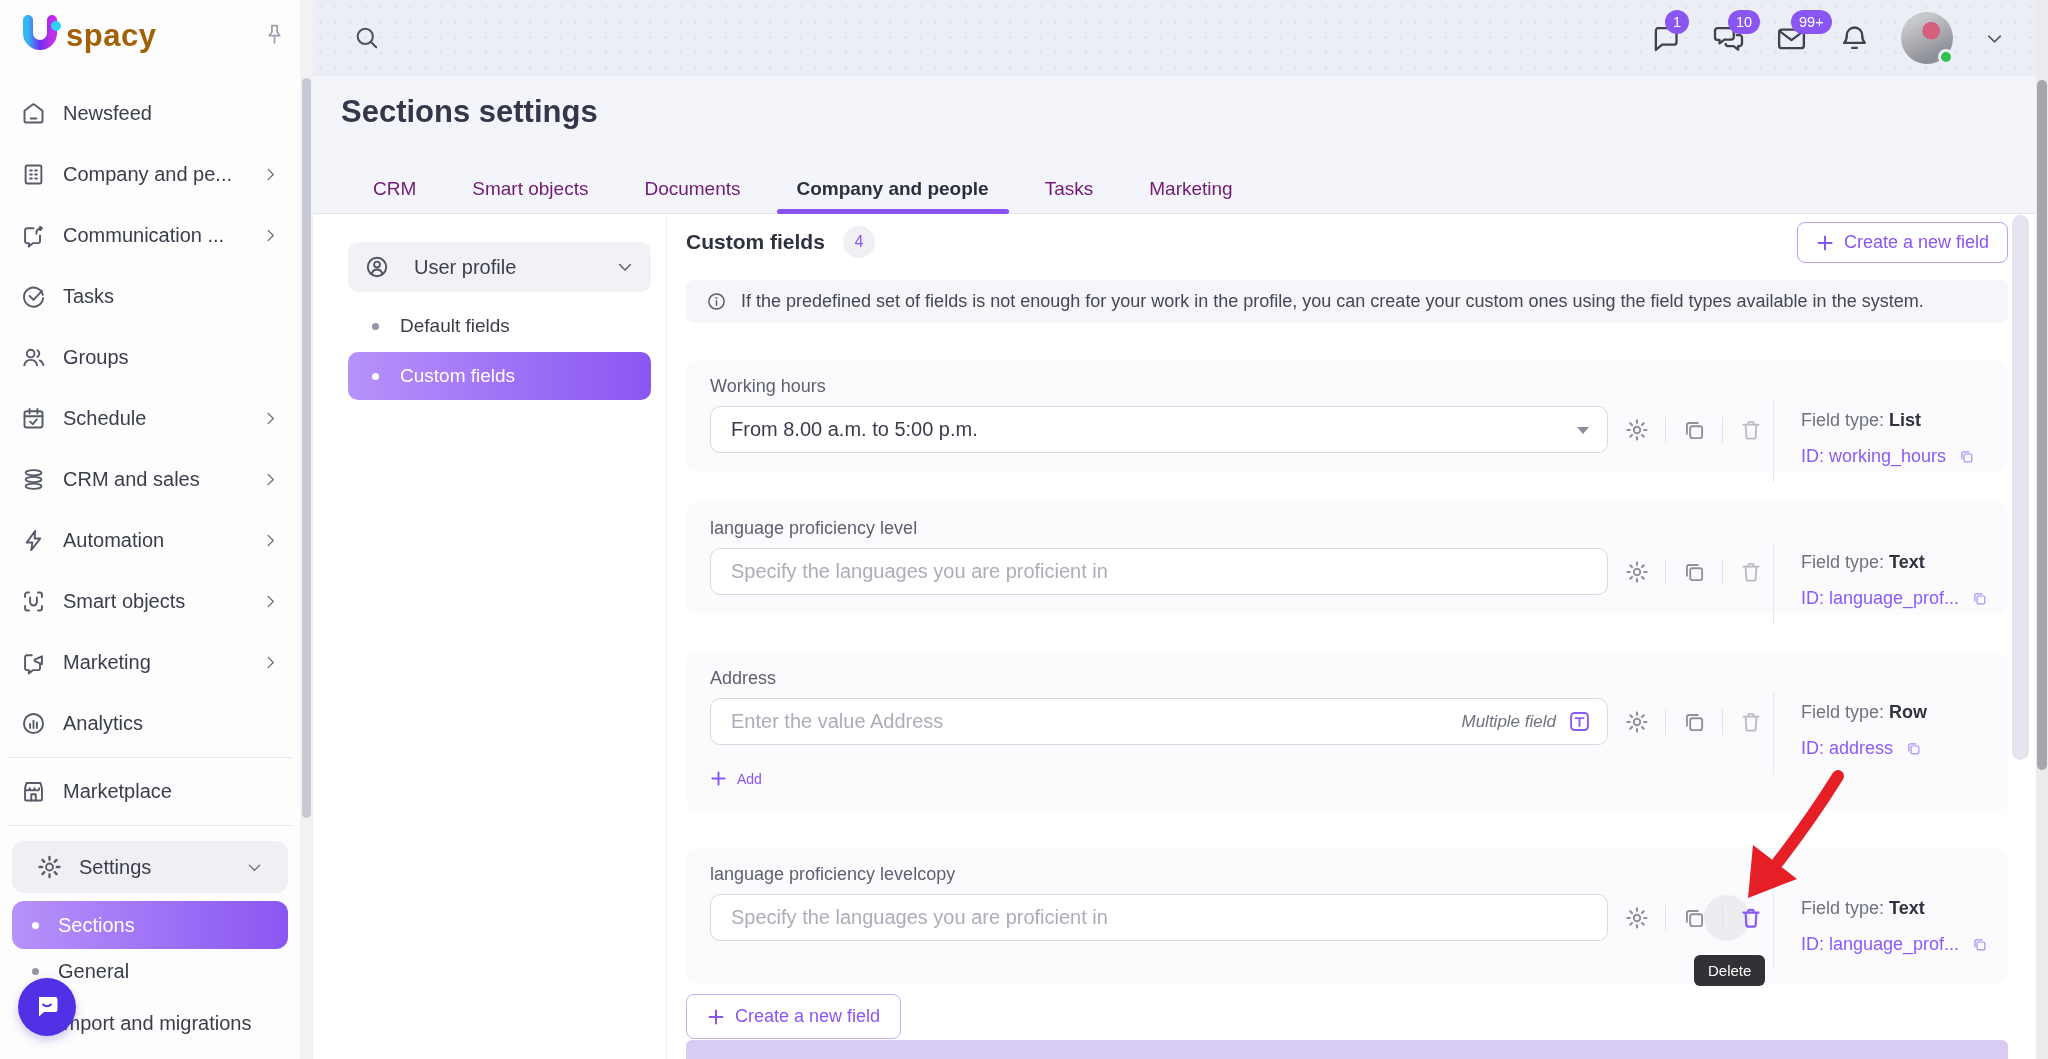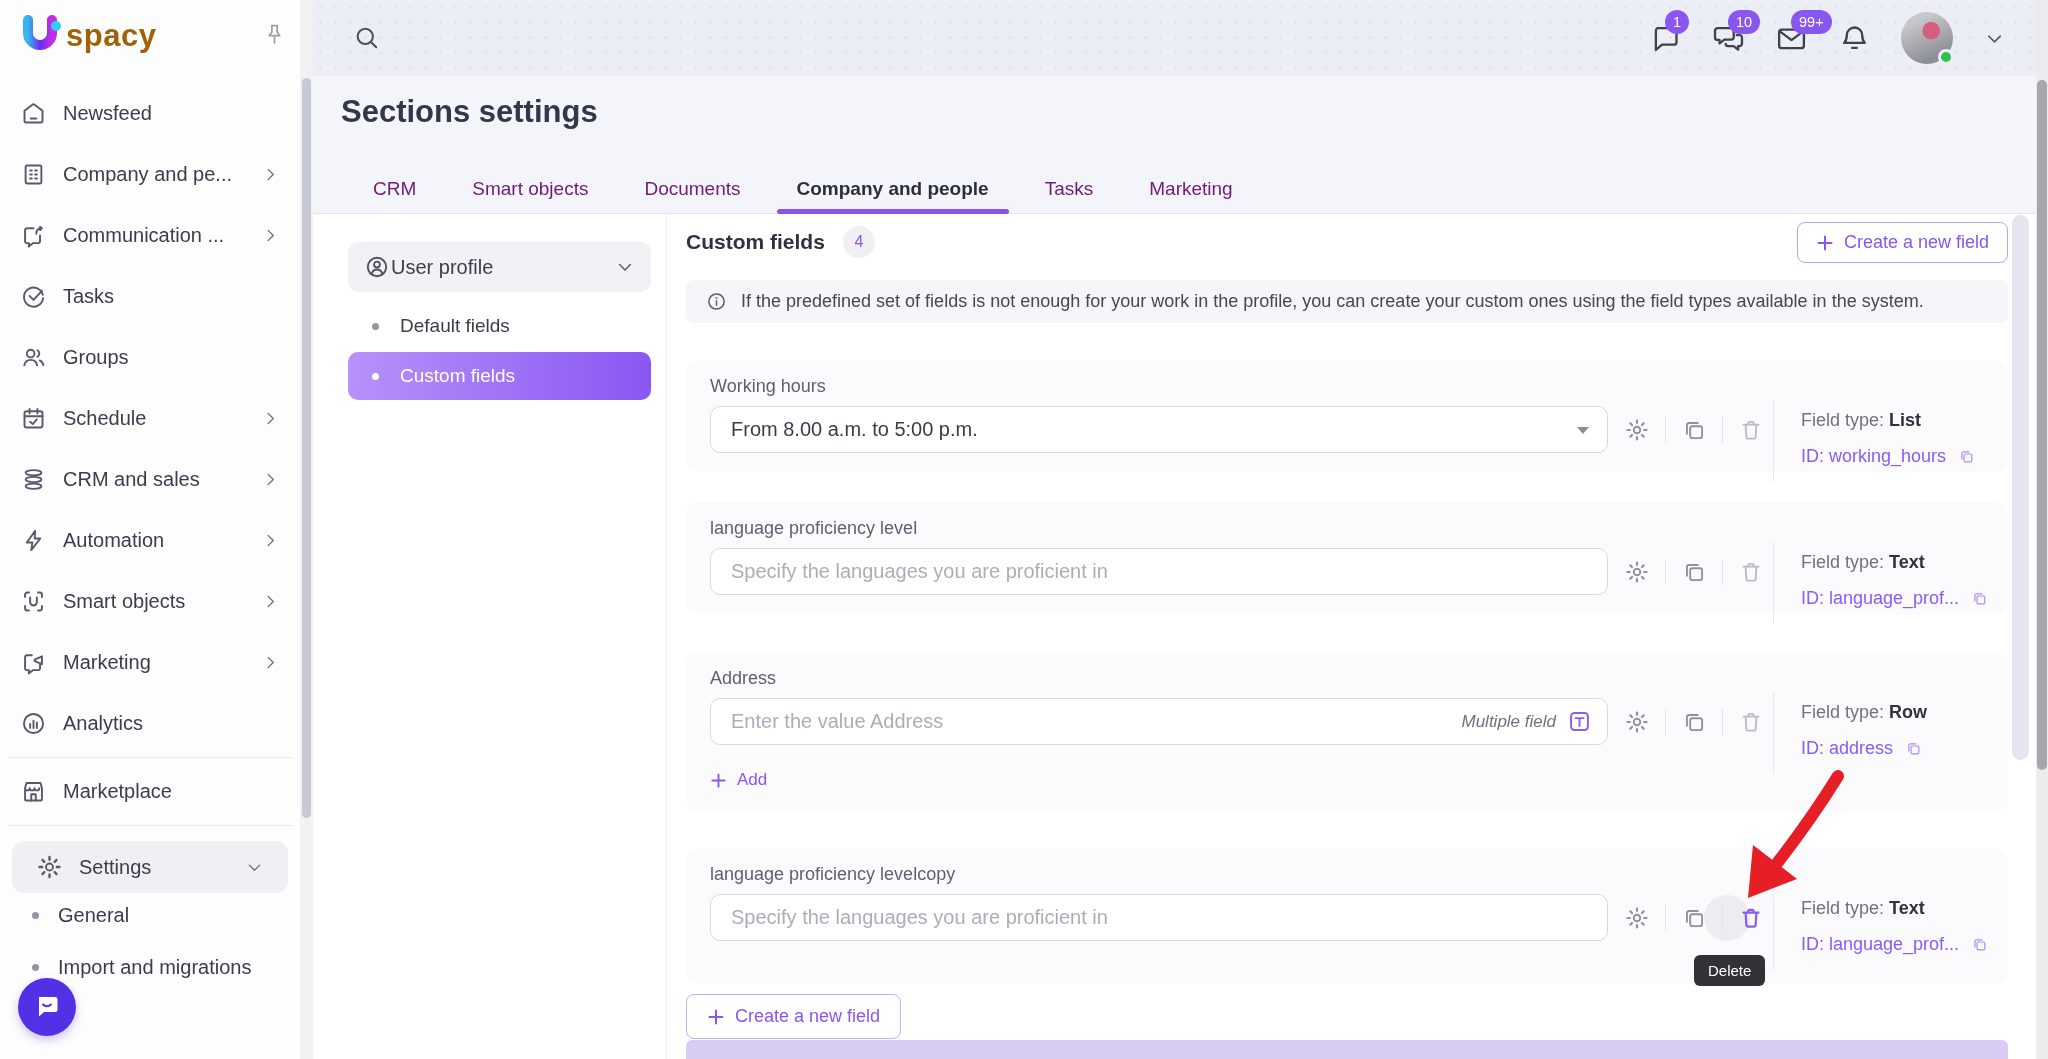--- a/index.html
+++ b/index.html
@@ -50,21 +50,21 @@
   .tab{position:relative;font-size:19px;color:#701a75;cursor:pointer;padding:0 2px;}
   .tab.active{color:#2b2f3a;font-weight:600;}
   .tab.active::after{content:"";position:absolute;left:-18px;right:-18px;bottom:-14px;height:5px;border-radius:3px;background:#8a52f0;}
 
   
   .content{position:absolute;left:313px;top:214px;right:0;bottom:0;background:#fff;z-index:1;}
   .vdiv{position:absolute;left:353px;top:0;bottom:0;width:1px;background:#ededf2;}
   
   .group-pill{position:absolute;left:35px;top:28px;width:303px;height:50px;border-radius:10px;background:#f1f1f6;display:flex;align-items:center;padding:0 16px;cursor:pointer;}
   .group-pill .gi{width:26px;height:26px;color:#4c515e;}
-  .group-pill .gl{margin-left:1px;font-size:20px;color:#3b3f4c;}
+  .group-pill .gl{margin-left:24px;font-size:20px;color:#3b3f4c;}
   .group-pill .gc{margin-left:auto;width:20px;height:20px;color:#565b67;}
   .subnav-item{position:absolute;left:35px;top:92px;width:303px;height:40px;display:flex;align-items:center;padding:0 24px;cursor:pointer;}
   .subnav-item .si-label{font-size:19px;margin-left:21px;}
   .custom-pill{position:absolute;left:35px;top:138px;width:303px;height:48px;border-radius:10px;background:linear-gradient(90deg,#b792fa,#8a56f2);display:flex;align-items:center;padding:0 24px;cursor:pointer;}
   .custom-pill .sub-bullet{background:#fff;}
   .custom-pill .si-label{color:#fff;font-size:19px;margin-left:21px;}
 
   
   .panel-heading{position:absolute;left:373px;top:12px;display:flex;align-items:center;}
   .ph-text{font-size:21px;font-weight:700;color:#2e323f;}
@@ -87,21 +87,21 @@
   .act{width:26px;height:26px;color:#8e919d;cursor:pointer;}
   .act.dim{color:#b9bcc5;}
   .act.hot{color:#8a5cf5;position:relative;z-index:2;}
   .act-sep{width:1px;height:26px;background:#e2e3ea;}
   .hover-circle{position:absolute;left:1018px;top:47px;width:46px;height:46px;border-radius:50%;background:#ececf1;}
   .col-div{position:absolute;left:1087px;top:40px;height:82px;width:1px;background:#e7e8ee;}
   .ft-line{position:absolute;left:1115px;top:50px;font-size:18px;color:#6f7380;white-space:nowrap;}
   .ft-line b{color:#2f3340;font-weight:700;}
   .id-line{position:absolute;left:1115px;top:86px;font-size:18px;color:#8a5cf5;display:flex;align-items:center;gap:12px;white-space:nowrap;cursor:pointer;}
   .id-copy{width:17px;height:17px;color:#a88ef6;}
-  .add-link{position:absolute;left:24px;top:118px;display:flex;align-items:center;gap:10px;color:#8a56f2;font-size:17px;cursor:pointer;}
+  .add-link{position:absolute;left:24px;top:118px;display:flex;align-items:center;gap:10px;color:#8a56f2;font-size:14px;cursor:pointer;}
   .tooltip{position:absolute;left:1008px;top:107px;background:#303236;color:#fff;font-size:15px;padding:7px 14px;border-radius:6px;z-index:3;}
   .bottom-create{position:absolute;left:373px;top:780px;height:45px;display:flex;align-items:center;gap:10px;padding:0 20px;background:#fff;border:1px solid #c5b1f6;border-radius:8px;color:#8a56f2;font-size:18px;cursor:pointer;z-index:2;}
   .drop-band{position:absolute;left:373px;top:826px;width:1322px;height:19px;background:#d9ccf4;border-radius:6px 6px 0 0;}
   .content-thumb{position:absolute;left:1699px;top:1px;width:17px;height:545px;background:#e6e4ee;border-radius:9px;cursor:pointer;}
 
   
   .win-scroll{position:absolute;right:0;top:0;width:12px;height:100%;background:#ececef;z-index:40;}
   .win-thumb{position:absolute;left:1px;width:10px;top:80px;height:690px;background:#a6a6ad;border-radius:5px;cursor:pointer;}
 
   .arrow-svg{position:absolute;left:0;top:0;width:2048px;height:1059px;pointer-events:none;z-index:50;}
@@ -290,20 +290,24 @@
               <path d="M12 2.8v2.4 M12 18.8v2.4 M21.2 12h-2.4 M5.2 12H2.8 M18.5 5.5 16.8 7.2 M7.2 16.8 5.5 18.5 M18.5 18.5 16.8 16.8 M7.2 7.2 5.5 5.5" stroke-width="2.2"></path>
             </svg>
           </span>
         <span class="si-label">Settings</span>
         <span class="ic si-chev">
             <svg viewBox="0 0 24 24">
               <path d="M5.5 9 12 15.5 18.5 9"></path>
             </svg>
           </span>
       </div>
+      <div class="sections-pill">
+        <span class="sub-bullet"></span>
+        <span class="si-label">Sections</span>
+      </div>
       <div class="sub-item">
         <span class="sub-bullet"></span>
         <span class="si-label">General</span>
       </div>
       <div class="sub-item" style="margin-top:8px">
         <span class="sub-bullet"></span>
         <span class="si-label">Import and migrations</span>
       </div>
     </div>
   </div>

